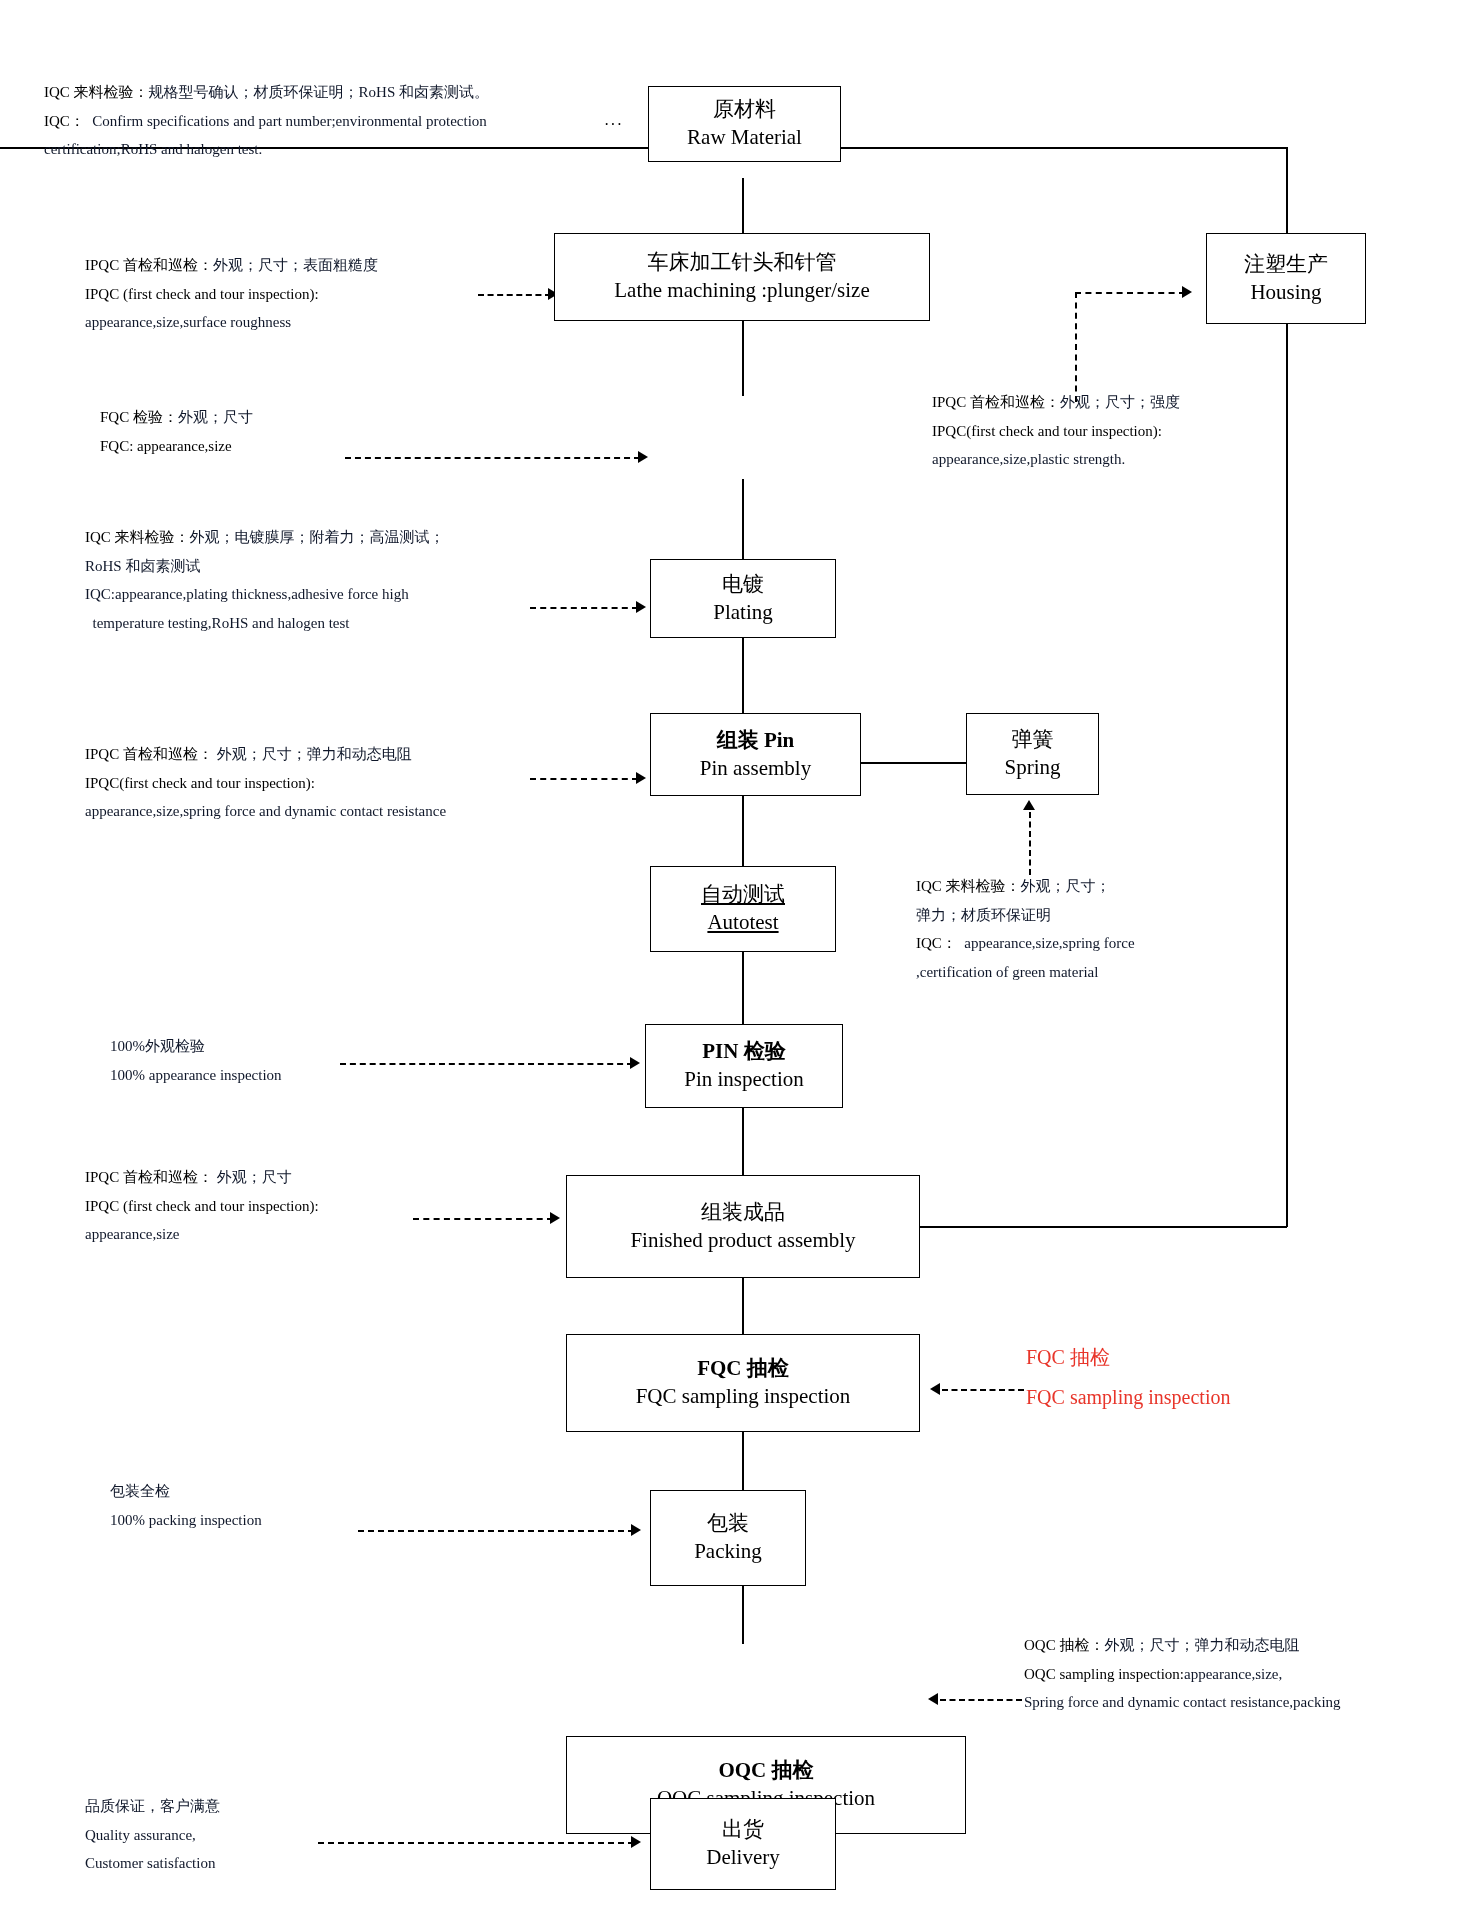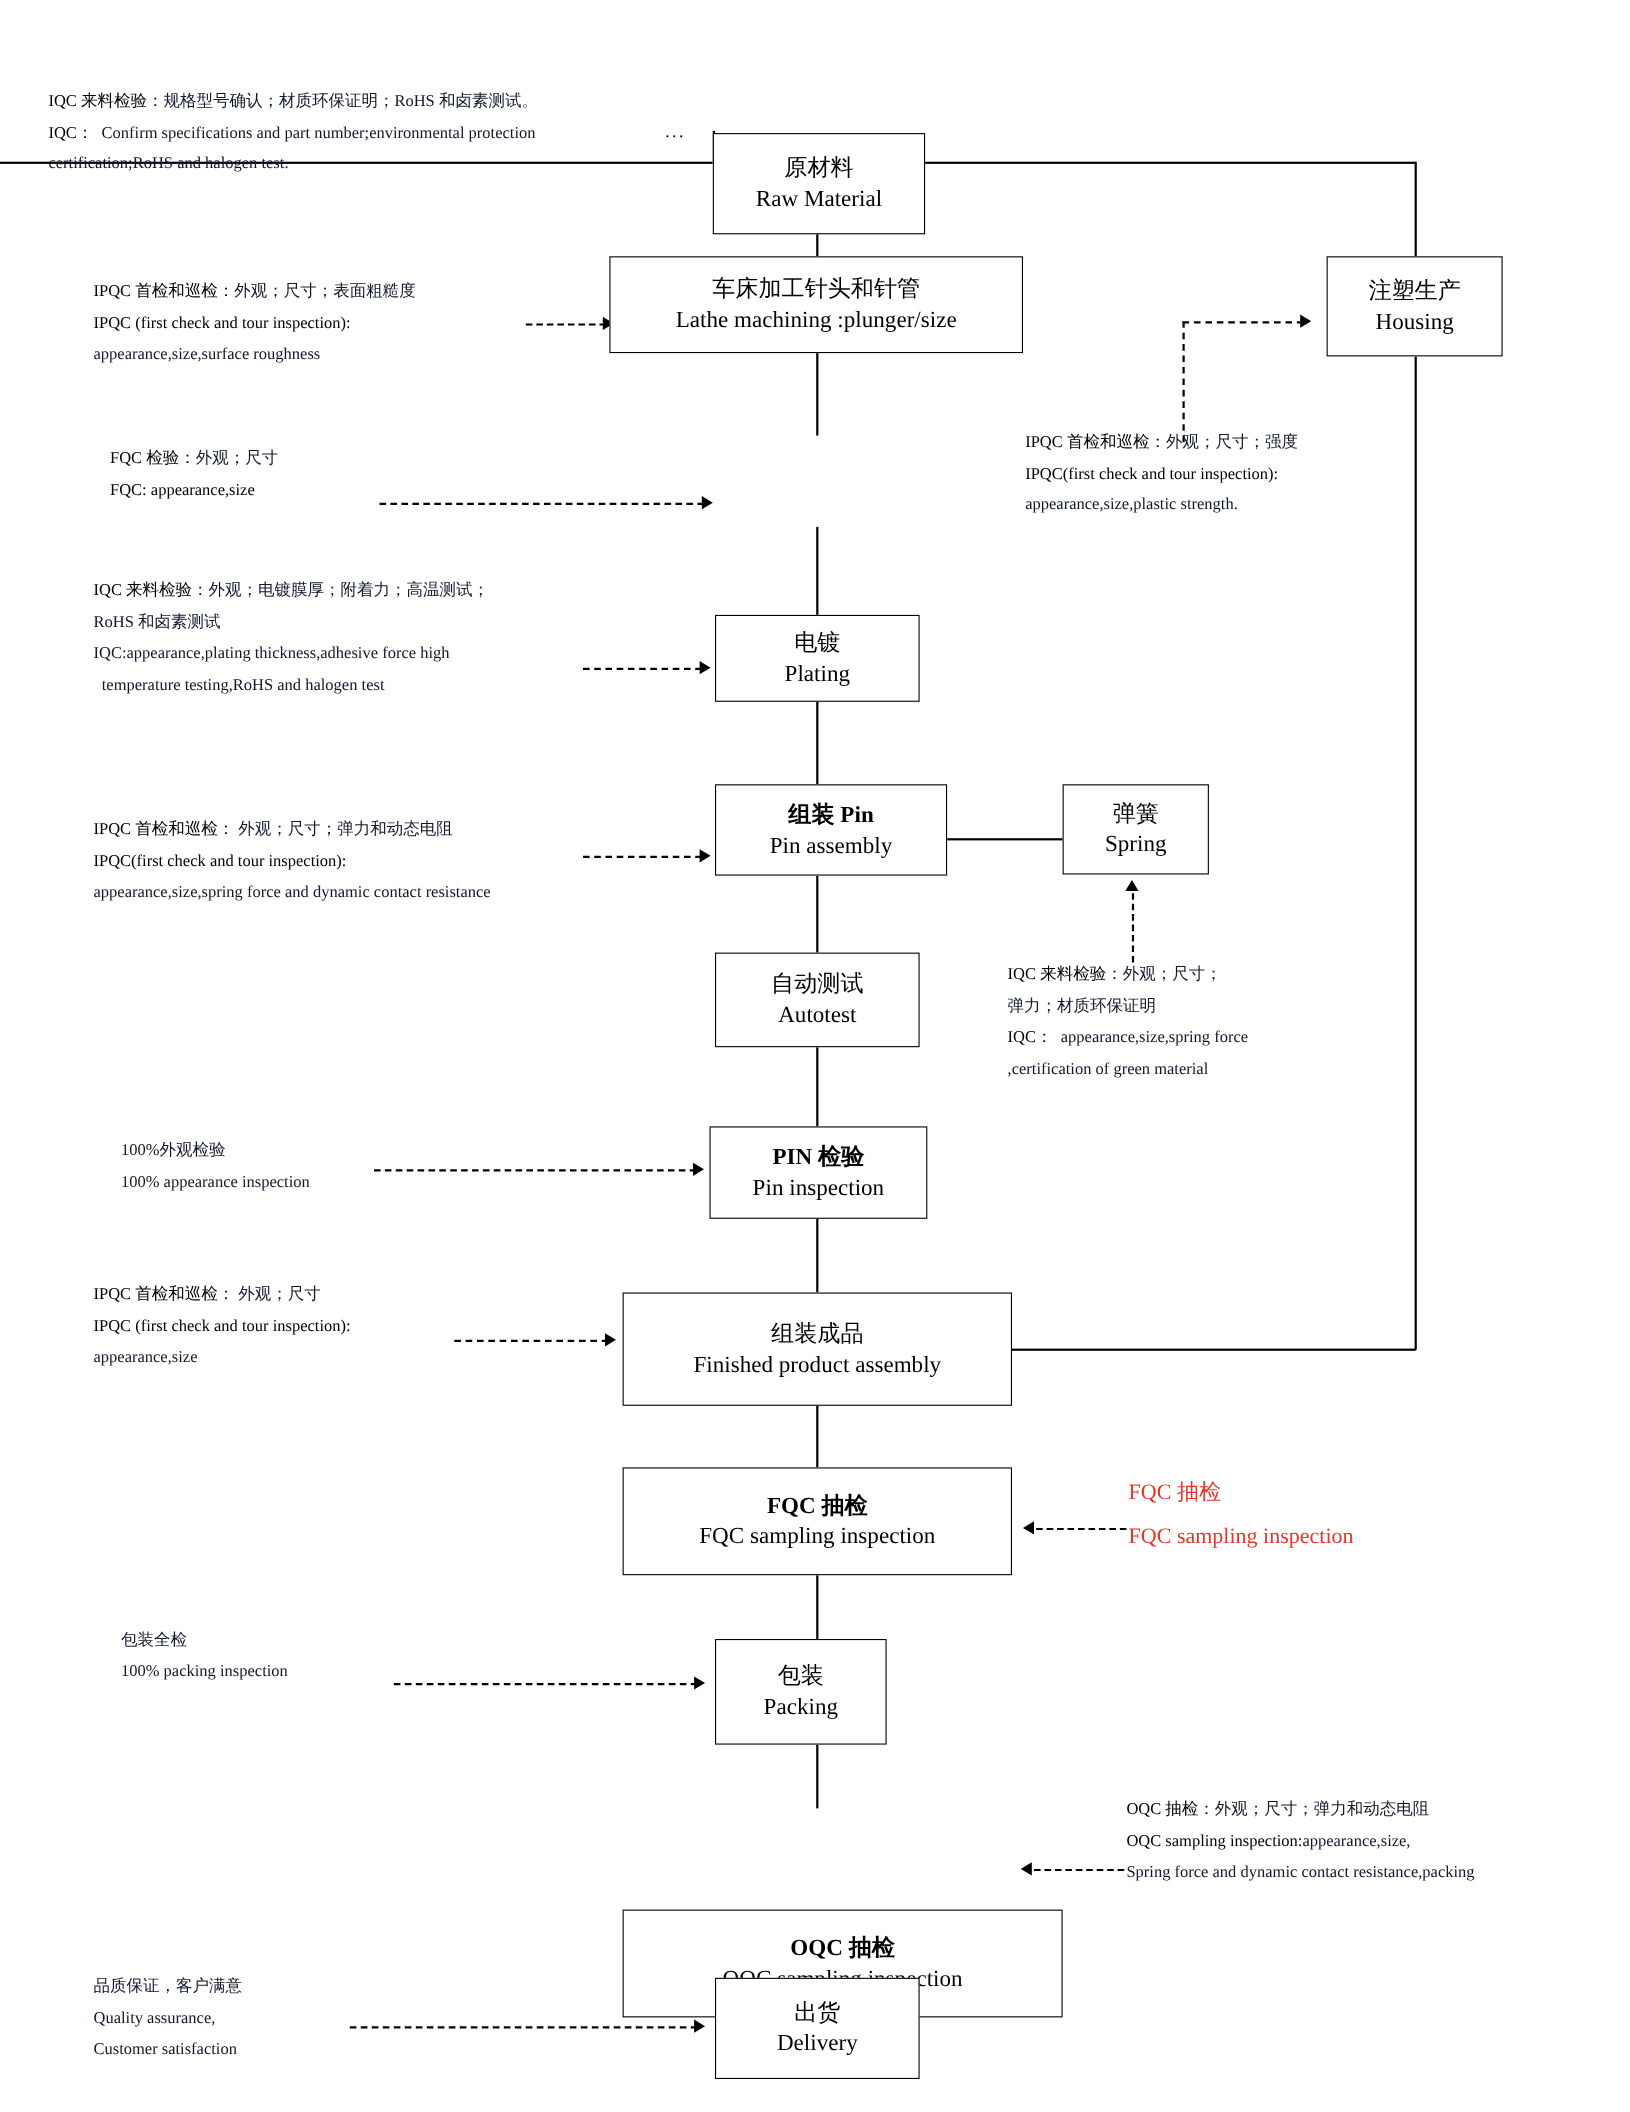--- a/index.html
+++ b/index.html
@@ -93,21 +93,21 @@
   <div class="hline" style="left:920px;top:1226px;width:367px;"></div>
 
   <div class="vline" style="left:742px;top:1278px;height:56px;"></div>
 
   <div class="vline" style="left:742px;top:1432px;height:58px;"></div>
 
   <div class="vline" style="left:742px;top:1586px;height:58px;"></div>
 
   <div class="vline" style="left:742px;top:1742px;height:56px;"></div>
 
-  <div class="box" style="left:648px;top:86px;width:193px;height:92px;margin-top:35px;">
+  <div class="box" style="left:648px;top:86px;width:193px;height:76px;">
     <span class="cn">原材料</span>
     <span class="en">Raw Material</span>
   </div>
 
   <div class="box" style="left:554px;top:233px;width:376px;height:88px;">
     <span class="cn">车床加工针头和针管</span>
     <span class="en">Lathe machining :plunger/size</span>
   </div>
 
   <div class="box" style="left:1206px;top:233px;width:160px;height:91px;">
@@ -124,21 +124,21 @@
   <div class="box bold" style="left:650px;top:713px;width:211px;height:83px;">
     <span class="cn">组装 Pin</span>
     <span class="en">Pin assembly</span>
   </div>
 
   <div class="box" style="left:966px;top:713px;width:133px;height:82px;">
     <span class="cn">弹簧</span>
     <span class="en">Spring</span>
   </div>
 
-  <div class="box" style="left:650px;top:866px;width:186px;height:86px;">
+  <div class="box" style="left:650px;top:866px;width:186px;height:86px;text-decoration:underline;">
     <span class="cn">自动测试</span>
     <span class="en">Autotest</span>
   </div>
 
   <div class="box bold" style="left:645px;top:1024px;width:198px;height:84px;">
     <span class="cn">PIN 检验</span>
     <span class="en">Pin inspection</span>
   </div>
 
   <div class="box" style="left:566px;top:1175px;width:354px;height:103px;">

